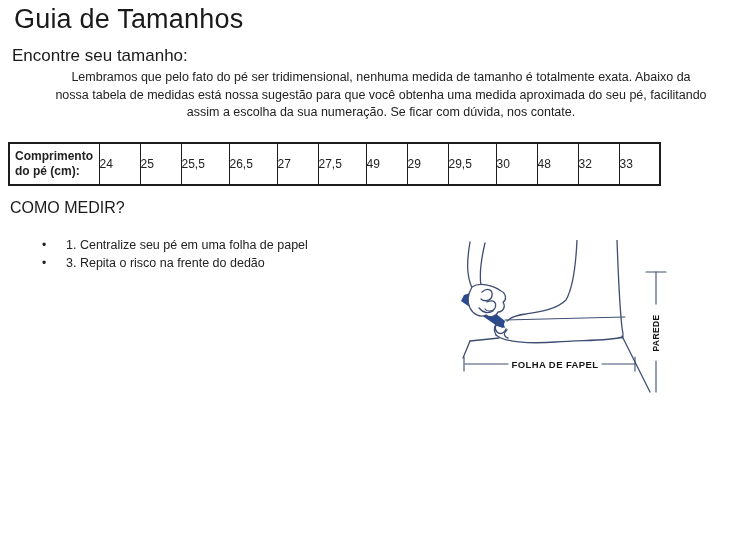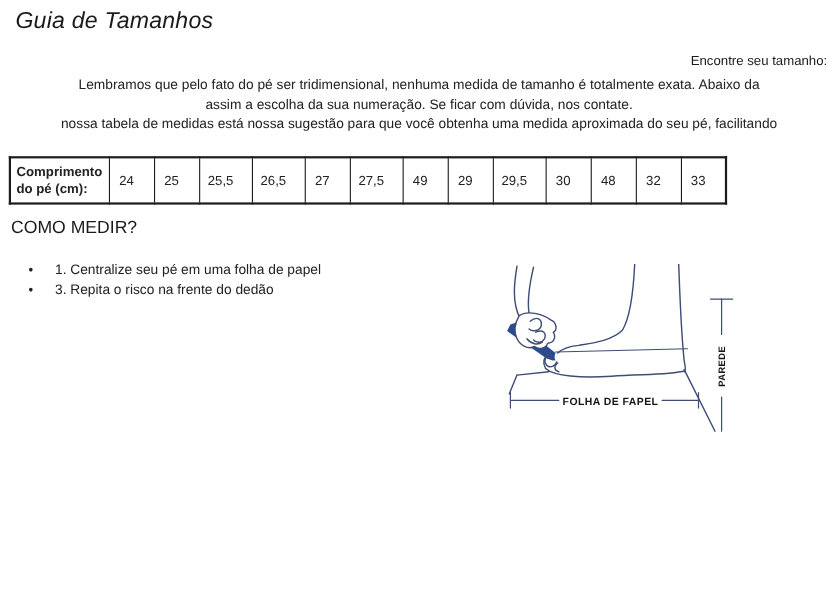--- a/index.html
+++ b/index.html
@@ -1,39 +1,39 @@
 <!DOCTYPE html>
 <html><head>
 <meta charset="utf-8">
 <style>
   html,body{margin:0;padding:0;background:#fff;}
   body{
     width:752px;height:535px;position:relative;overflow:hidden;
     font-family:"Liberation Sans",sans-serif;color:#1a1a1a;
   }
-  .page-title{font-size:21px;line-height:24px;padding:7px 0 0 14px;letter-spacing:.2px;font-style:italic;}
-  .section-heading{font-size:12px;line-height:19px;margin:15px 0 4px 12px;text-align:right;}
+  .page-title{font-size:27px;line-height:24px;padding:7px 0 0 14px;letter-spacing:.2px;}
+  .section-heading{font-size:17px;line-height:19px;margin:15px 0 4px 12px;}
   .intro{margin:0 0 0 10px;font-size:12.5px;line-height:17.5px;color:#222;text-align:center;}
   .intro .line{white-space:nowrap;}
 
   table.size-table{
     border-collapse:collapse;table-layout:fixed;
     margin:20px 0 0 8px;border:2px solid #1c1c1c;
   }
   table.size-table th,table.size-table td{
     border:1px solid #1c1c1c;font-size:12px;color:#222;height:36px;
     overflow:hidden;
   }
   table.size-table th{
     font-weight:bold;text-align:left;padding:2px 2px 2px 5px;line-height:15px;
   }
-  table.size-table td{text-align:center;padding:0 9px 0 0;}
+  table.size-table td{text-align:left;padding:0 9px 0 0;}
 
   .como-heading{font-size:16px;line-height:19px;margin:12px 0 19px 10px;}
-  ul.steps{list-style:none;margin:0;padding:0 0 0 26px;}
+  ul.steps{list-style:none;margin:16px;padding:0 0 0 26px;}
   ul.steps li{
     position:relative;font-size:12.5px;line-height:18px;color:#222;
     padding-left:24px;
   }
   ul.steps li::before{
     content:"\2022";position:absolute;left:0;top:0;font-size:12px;color:#222;
   }
 
   .diagram{position:absolute;left:424px;top:240px;width:312px;height:158px;}
   .diagram svg{display:block;}
@@ -41,22 +41,22 @@
 </style>
 </head>
 <body>
 
 <div class="page-title">Guia de Tamanhos</div>
 
 <div class="section-heading">Encontre seu tamanho:</div>
 
 <div class="intro">
   <div class="line">Lembramos que pelo fato do pé ser tridimensional, nenhuma medida de tamanho é totalmente exata. Abaixo da</div>
+  <div class="line">nossa tabela de medidas está nossa sugestão para que você obtenha uma medida aproximada do seu pé, facilitando</div>
   <div class="line">assim a escolha da sua numeração. Se ficar com dúvida, nos contate.</div>
-  <div class="line">nossa tabela de medidas está nossa sugestão para que você obtenha uma medida aproximada do seu pé, facilitando</div>
 </div>
 
 <table class="size-table" id="sizeTable">
   <colgroup>
       <col style="width: 90px;">
       <col style="width: 41px;">
       <col style="width: 41px;">
       <col style="width: 48px;">
       <col style="width: 48px;">
       <col style="width: 41px;">

